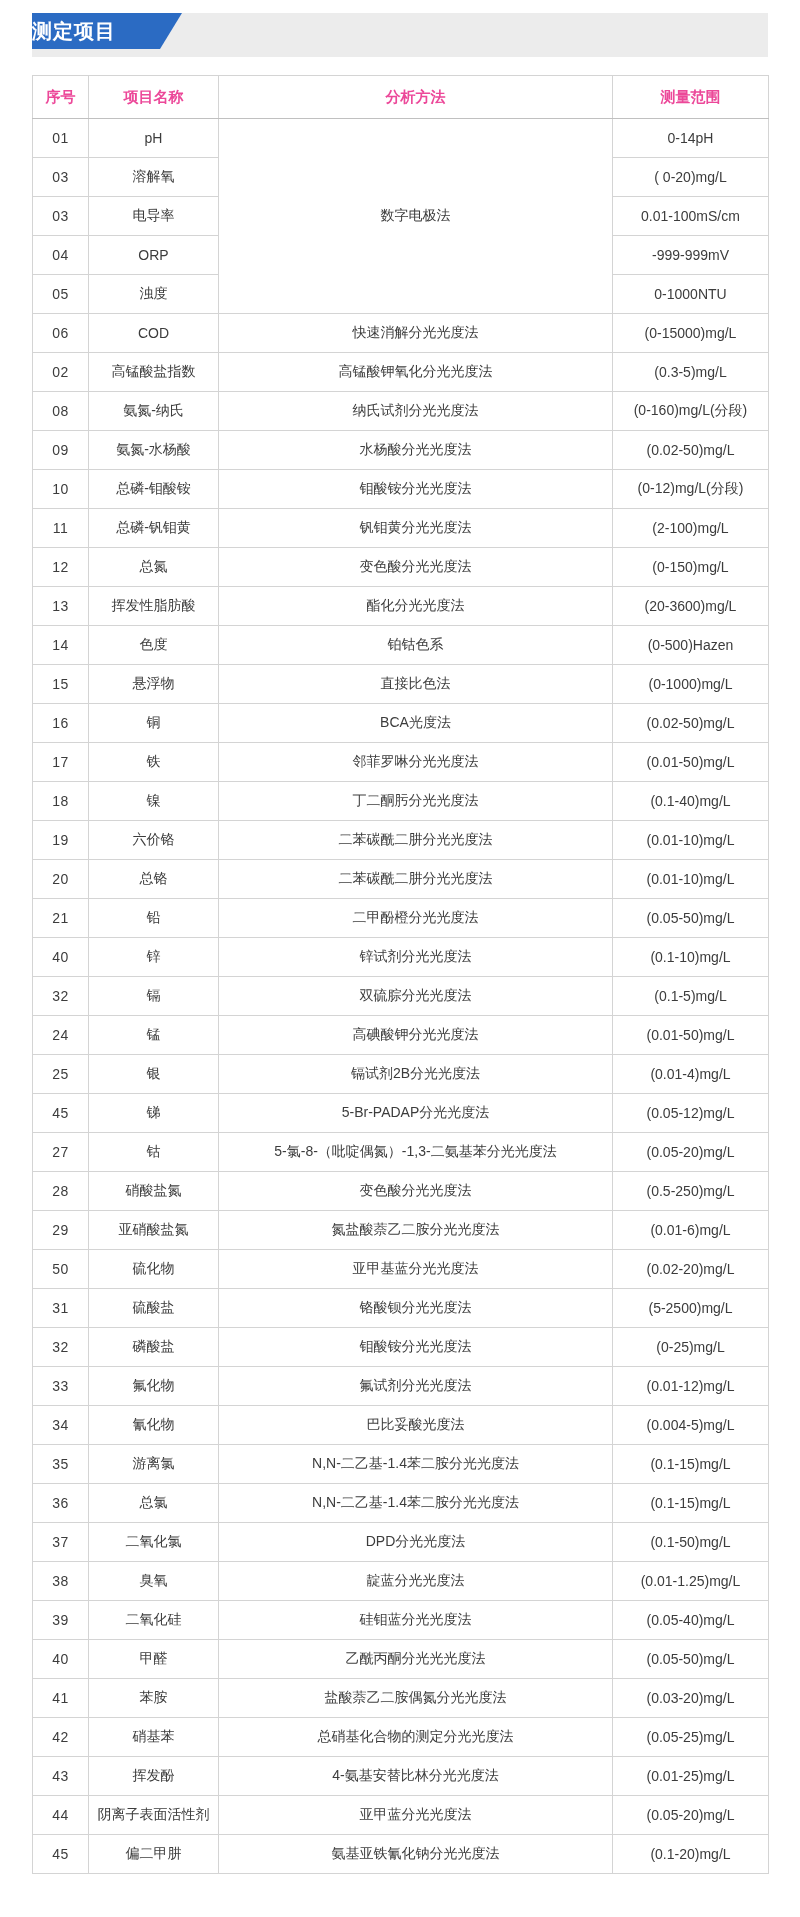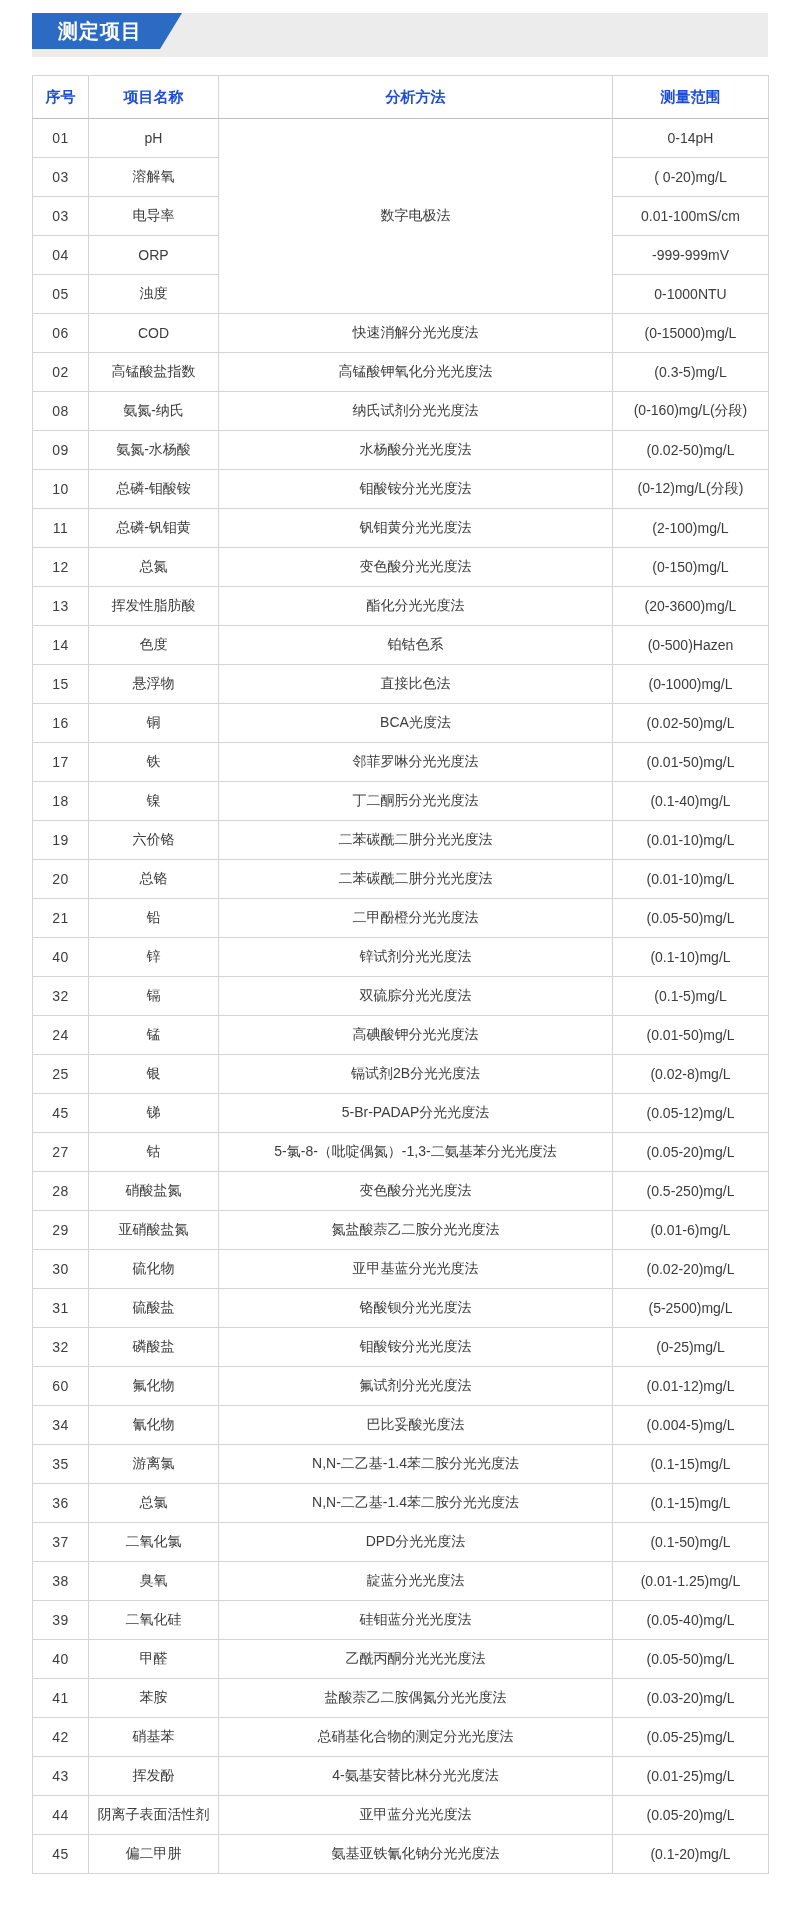--- a/index.html
+++ b/index.html
@@ -15,21 +15,20 @@
     height:44px;
     background:#ececec;
     overflow:hidden;
   }
   .banner-tab{
     height:36px;
     width:150px;
     background:#2b6bc3;
     display:flex;
     align-items:center;
-    padding-left:26px;
     box-sizing:border-box;
     clip-path:polygon(0 0,100% 0,calc(100% - 22px) 100%,0 100%);
   }
   .banner-tab span{
     color:#ffffff;
     font-size:20px;
     font-weight:bold;
     letter-spacing:1px;
   }
   table.spec{
@@ -43,21 +42,21 @@
     border:1px solid #d4d4d4;
     text-align:center;
     vertical-align:middle;
     overflow:hidden;
     white-space:nowrap;
   }
   table.spec th{
     height:40px;
     font-size:15px;
     font-weight:bold;
-    color:#1d4ed8;
+    color:#ec4899;
     background:#ffffff;
     border-bottom:1px solid #c0c0c0;
   }
   table.spec td{
     height:38px;
     font-size:14px;
     color:#3c3c3c;
     padding:0 3px;
   }
   td.c-no{letter-spacing:.5px;margin-top:33px;}
@@ -224,21 +223,21 @@
       <tr>
         <td class="c-no">24</td>
         <td class="c-name">锰</td>
         <td class="c-method">高碘酸钾分光光度法</td>
         <td class="c-range">(0.01-50)mg/L</td>
       </tr>
       <tr>
         <td class="c-no">25</td>
         <td class="c-name">银</td>
         <td class="c-method">镉试剂2B分光光度法</td>
-        <td class="c-range">(0.02-8)mg/L</td>
+        <td class="c-range">(0.01-4)mg/L</td>
       </tr>
       <tr>
         <td class="c-no">45</td>
         <td class="c-name">锑</td>
         <td class="c-method">5-Br-PADAP分光光度法</td>
         <td class="c-range">(0.05-12)mg/L</td>
       </tr>
       <tr>
         <td class="c-no">27</td>
         <td class="c-name">钴</td>
@@ -251,39 +250,39 @@
         <td class="c-method">变色酸分光光度法</td>
         <td class="c-range">(0.5-250)mg/L</td>
       </tr>
       <tr>
         <td class="c-no">29</td>
         <td class="c-name">亚硝酸盐氮</td>
         <td class="c-method">氮盐酸萘乙二胺分光光度法</td>
         <td class="c-range">(0.01-6)mg/L</td>
       </tr>
       <tr>
-        <td class="c-no">30</td>
+        <td class="c-no">50</td>
         <td class="c-name">硫化物</td>
         <td class="c-method">亚甲基蓝分光光度法</td>
         <td class="c-range">(0.02-20)mg/L</td>
       </tr>
       <tr>
         <td class="c-no">31</td>
         <td class="c-name">硫酸盐</td>
         <td class="c-method">铬酸钡分光光度法</td>
         <td class="c-range">(5-2500)mg/L</td>
       </tr>
       <tr>
         <td class="c-no">32</td>
         <td class="c-name">磷酸盐</td>
         <td class="c-method">钼酸铵分光光度法</td>
         <td class="c-range">(0-25)mg/L</td>
       </tr>
       <tr>
-        <td class="c-no">60</td>
+        <td class="c-no">33</td>
         <td class="c-name">氟化物</td>
         <td class="c-method">氟试剂分光光度法</td>
         <td class="c-range">(0.01-12)mg/L</td>
       </tr>
       <tr>
         <td class="c-no">34</td>
         <td class="c-name">氰化物</td>
         <td class="c-method">巴比妥酸光度法</td>
         <td class="c-range">(0.004-5)mg/L</td>
       </tr>

